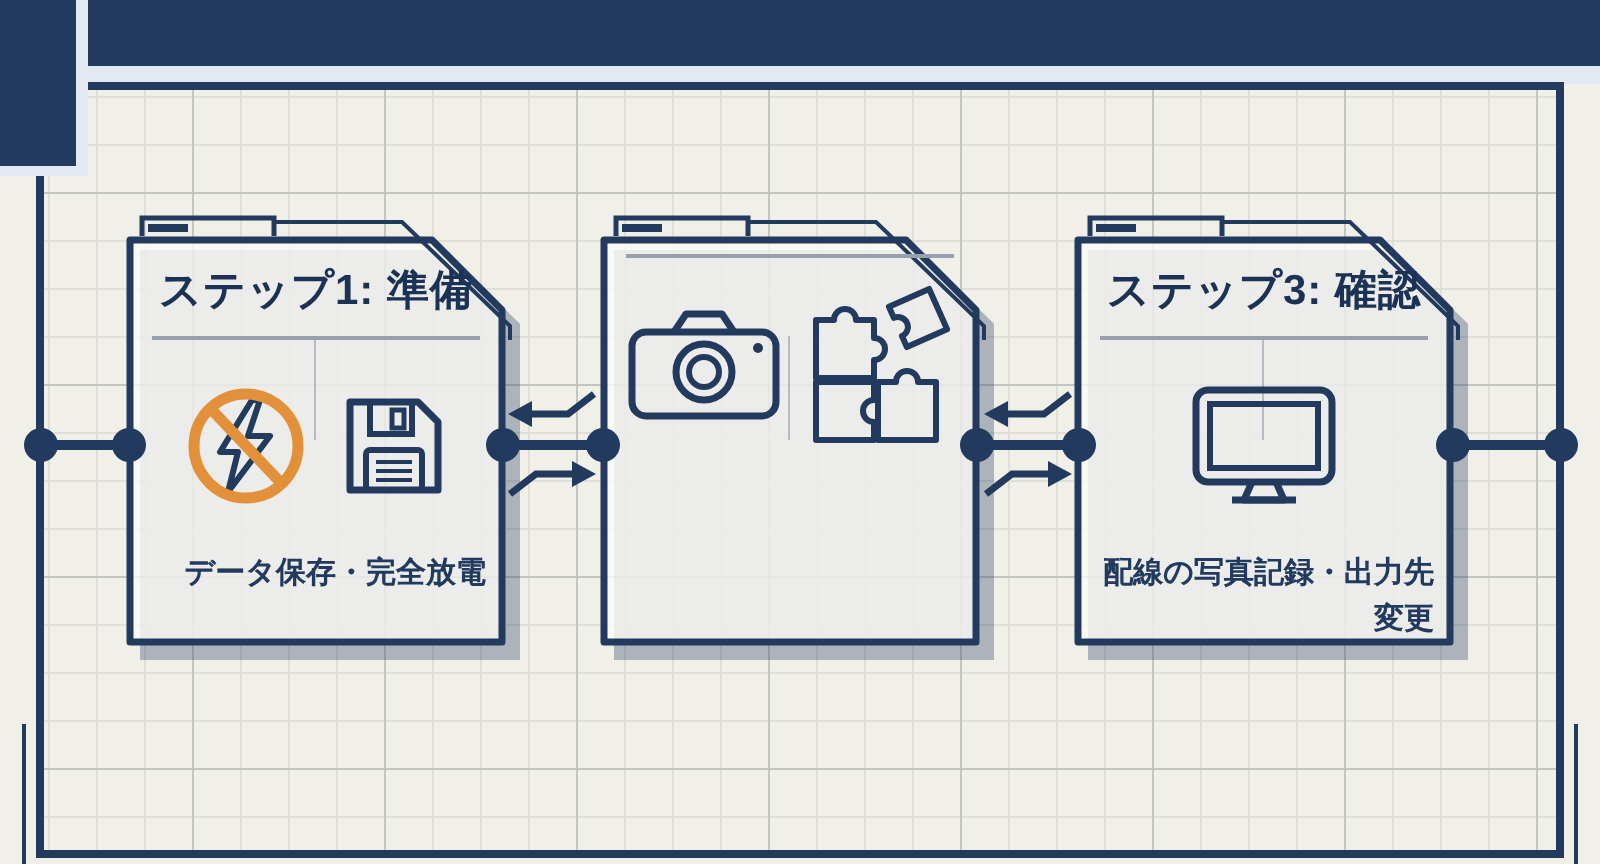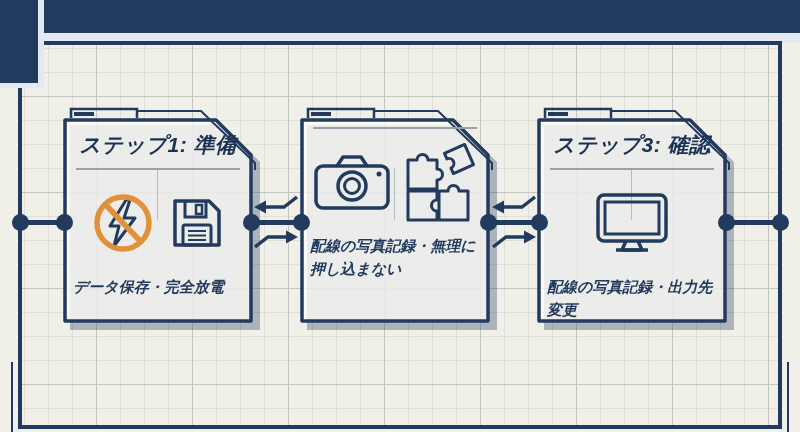--- a/index.html
+++ b/index.html
@@ -28,27 +28,27 @@
   #accent-line-left{left:11px;}
   #accent-line-right{left:787px;}
 
   .card{position:absolute;top:118px;width:190px;height:205px;}
   #card-1{left:63px;} #card-2{left:300px;} #card-3{left:537px;padding-left:48px;}
   .card-shadow{position:absolute;left:7px;top:7px;width:190px;height:205px;
     background:rgba(34,58,94,0.33);
     clip-path:polygon(0 0,80% 0,100% 18%,100% 100%,0 100%);}
   .card-shape{position:absolute;left:0;top:0;}
   .card-accent{position:absolute;left:-2px;top:-14px;pointer-events:none;}
-  .card-content{position:absolute;left:0;top:0;width:190px;height:261px;display:flex;flex-direction:column;font-style:italic;}
+  .card-content{position:absolute;left:0;top:0;width:190px;height:261px;display:flex;flex-direction:column;}
   .card-title{margin-top:13px;text-align:center;font-size:21px;font-weight:800;
     color:#1c3254;letter-spacing:0.5px;}
   .card-sep{margin:9px 13px 0 13px;border-top:2px solid #98a0ac;height:0;}
   .card-tick{position:absolute;left:94px;top:50px;width:1px;height:52px;background:rgba(34,58,94,0.28);}
   .card-icons{flex:0 0 106px;display:flex;justify-content:center;align-items:center;gap:12px;}
-  .card-desc{text-align:left;font-size:15px;font-weight:bold;color:#223a5e;
+  .card-desc{text-align:right;font-size:15px;font-weight:bold;color:#223a5e;
     line-height:1.5;padding:0 10px;}
   .conn-line{position:absolute;height:5px;background:#223a5e;top:220px;}
   .dot{position:absolute;width:17px;height:17px;border-radius:50%;background:#223a5e;
     margin-left:-8px;margin-top:-8px;top:222px;}
   .swap{position:absolute;top:192px;width:50px;height:60px;}
 </style>
 </head>
 <body>
 
 <div id="stage">
@@ -126,21 +126,20 @@
         </svg>
         <svg width="74" height="80" viewBox="0 0 74 80">
           <path d="M6,18 h9 a5.5,5.5 0 1 1 11,0 h9 v9 a5.5,5.5 0 1 1 0,11 v9 h-29 z" fill="none" stroke="#223a5e" stroke-width="3" stroke-linejoin="round"></path>
           <path d="M6,49 h29 v9 a5.5,5.5 0 1 0 0,11 v9 h-29 z" fill="none" stroke="#223a5e" stroke-width="3" stroke-linejoin="round"></path>
           <path d="M37,49 h9 a5.5,5.5 0 1 1 11,0 h9 v29 h-29 z" fill="none" stroke="#223a5e" stroke-width="3" stroke-linejoin="round"></path>
           <g transform="rotate(-24 57 17)">
             <path d="M46,6 h22 v22 h-22 v-6 a5,5 0 1 0 0,-10 z" fill="none" stroke="#223a5e" stroke-width="3" stroke-linejoin="round"></path>
           </g>
         </svg>
       </div>
-      <div class="card-desc">配線の写真記録・無理に押し込まない</div>
     </div>
   </div>
 
   <div class="card" id="card-3">
     <div class="card-shadow"></div>
     <svg class="card-shape" width="190" height="205" viewBox="0 0 190 205">
       <path d="M2,2 H153 L188,37 V203 H2 Z" fill="rgba(252,251,246,0.8)" stroke="#223a5e" stroke-width="3.5" stroke-linejoin="round"></path>
     </svg>
     <svg class="card-accent" width="200" height="84" viewBox="0 0 200 84">
       <path d="M10,14 V5 H76 V14" fill="none" stroke="#223a5e" stroke-width="2.5"></path>

